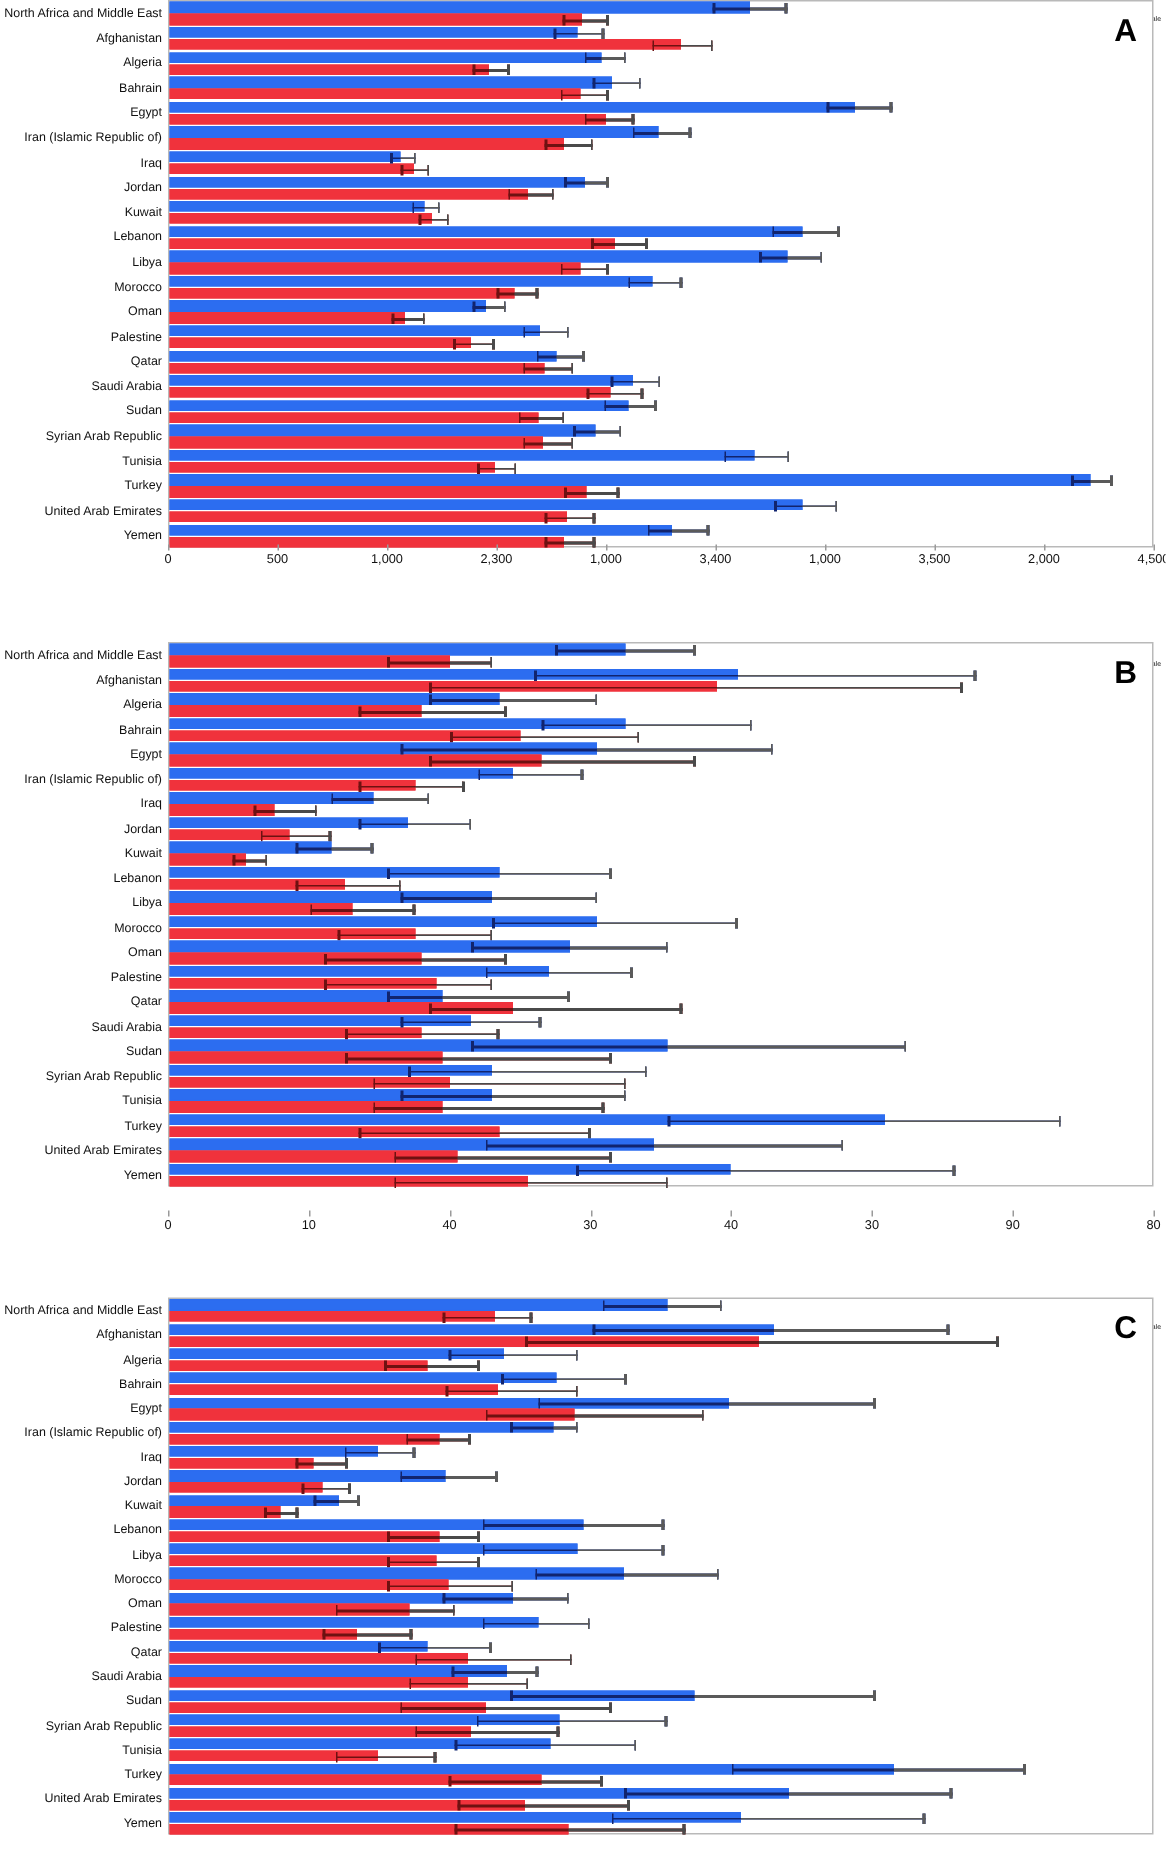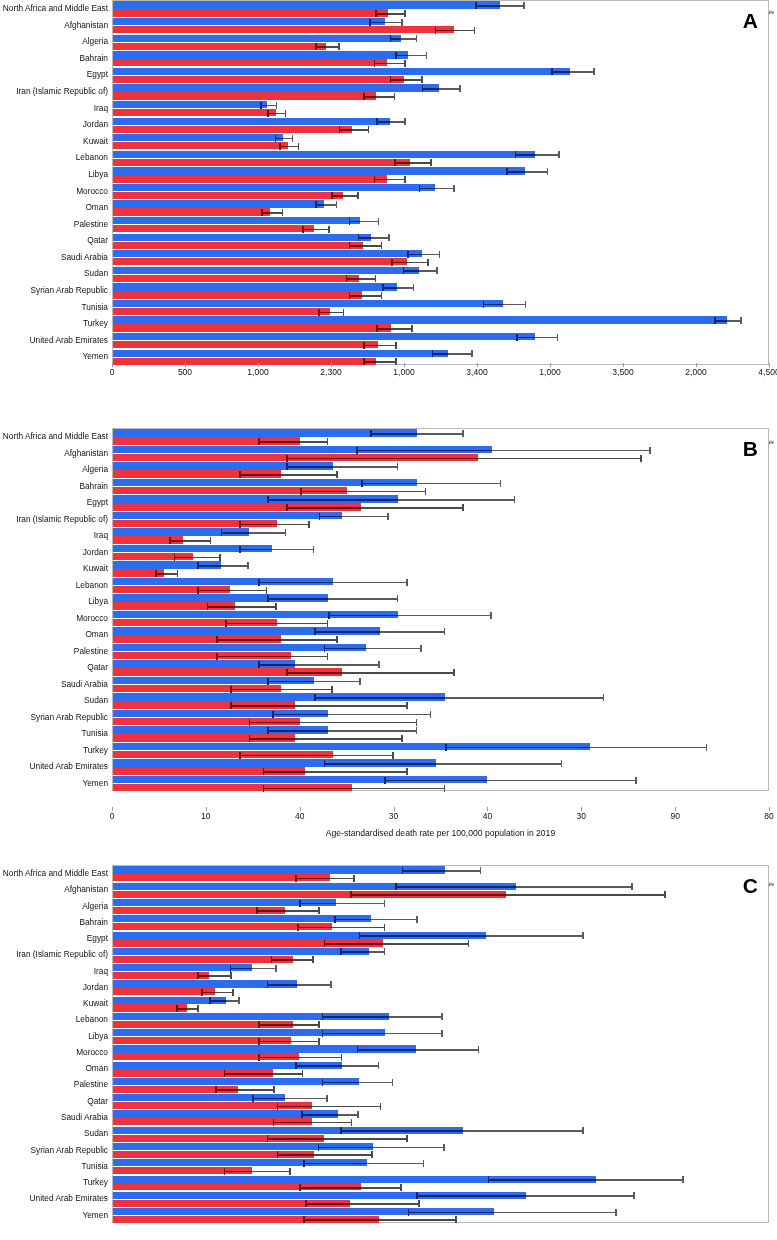--- a/index.html
+++ b/index.html
@@ -1146,21 +1146,20 @@
         <div class="tickmark" style="left: 42.8571%;"></div>
         <div class="xtick" style="left: 57.1429%;">40</div>
         <div class="tickmark" style="left: 57.1429%;"></div>
         <div class="xtick" style="left: 71.4286%;">30</div>
         <div class="tickmark" style="left: 71.4286%;"></div>
         <div class="xtick" style="left: 85.7143%;">90</div>
         <div class="tickmark" style="left: 85.7143%;"></div>
         <div class="xtick" style="left: 100%;">80</div>
         <div class="tickmark" style="left: 100%;"></div>
       </div>
-    <div class="xtitle">Age-standardised death rate per 100,000 population in 2019</div>
   </div>
 </div>
 
 <div class="panel panel-C">
   <div class="legend" style="right:3px;top:10px;">
     <div class="lrow">
         <span class="sw m"></span>
         <span class="lt">Male</span>
       </div>
     <div class="lrow">

